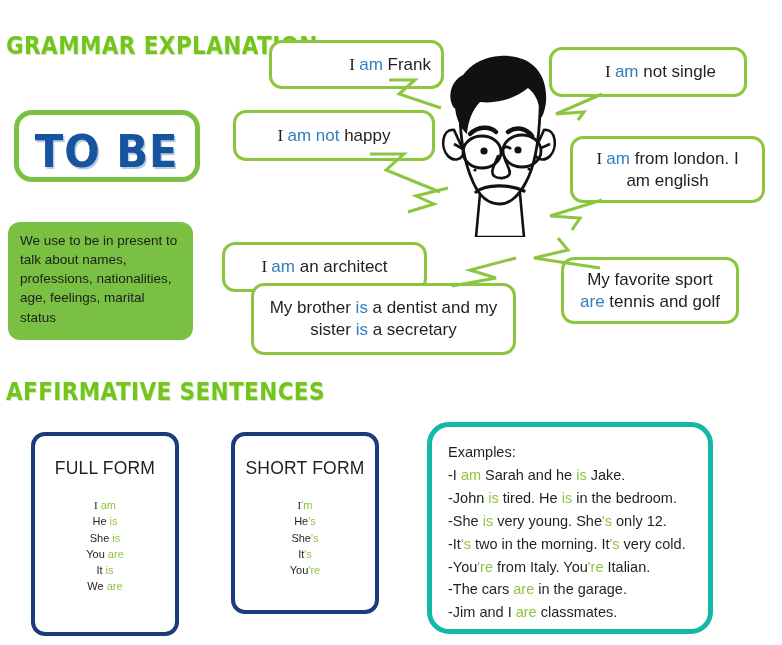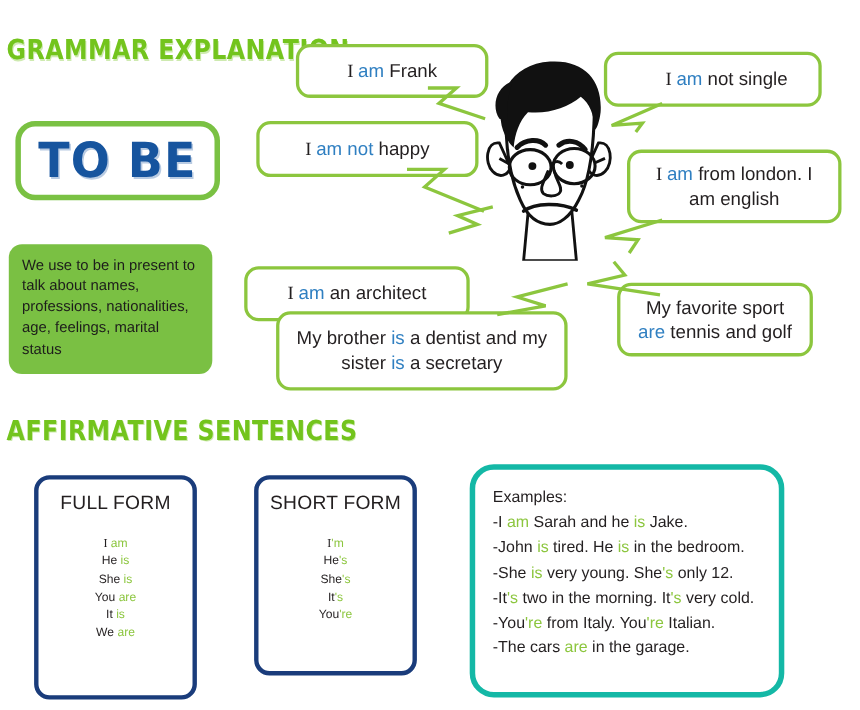--- a/index.html
+++ b/index.html
@@ -34,21 +34,21 @@
   
   #to-be-box {
     position: absolute;
     left: 14px; top: 110px;
     width: 186px; height: 72px;
     border: 5px solid #7ac143;
     border-radius: 18px;
     background: #fff;
     box-sizing: border-box;
     display: flex;
-    align-items: center;
+    align-items: flex-end;
     justify-content: center;
   }
   #to-be-text {
     font-family: "DejaVu Sans", sans-serif;
     font-weight: bold;
     font-size: 44px;
     color: #16549e;
     letter-spacing: 1px;
     transform: scaleX(0.95);
     text-shadow: 1.5px 1.5px 0 rgba(22,84,158,0.30);
@@ -84,21 +84,21 @@
     color: #231f20;
     padding: 4px 10px;
   }
   .bubble .serif-i { font-family: "Liberation Serif", serif; }
   .blue { color: #2f7fc1; }
 
   
   .tail { position: absolute; }
   .tail svg { display: block; overflow: visible; }
 
-  #b-frank     { left: 269px; top: 40px;  width: 175px; height: 49px; }
+  #b-frank     { left: 269px; top: 40px;  width: 175px; height: 49px; justify-content: flex-end; }
   #b-nothappy  { left: 233px; top: 110px; width: 202px; height: 51px; }
   #b-architect { left: 222px; top: 211px; width: 205px; height: 50px; margin-top: 31px; }
   #b-brother   { left: 251px; top: 283px; width: 265px; height: 72px; }
   #b-single    { left: 549px; top: 47px;  width: 198px; height: 50px; padding-left: 35px; }
   #b-london    { left: 570px; top: 136px; width: 195px; height: 67px; }
   #b-sport     { left: 561px; top: 257px; width: 178px; height: 67px; }
 
   
   #face {
     position: absolute;
@@ -114,21 +114,21 @@
     border-radius: 14px;
     background: #fff;
     box-sizing: border-box;
     text-align: center;
   }
   #full-form-box  { left: 31px;  top: 432px; width: 148px; height: 204px; }
   #short-form-box { left: 231px; top: 432px; width: 148px; height: 182px; }
   .form-title {
     font-size: 17.5px;
     color: #231f20;
-    margin-top: 11px;
+    margin-top: 22px;
     letter-spacing: 0.2px;
   }
   .form-list {
     margin-top: 18px;
     font-size: 11px;
     line-height: 1.48;
     color: #231f20;
   }
   .form-list .serif-i { font-family: "Liberation Serif", serif; }
   .green { color: #8cc63e; }
@@ -293,14 +293,15 @@
 
 <div id="examples-box">
   <div>Examples:</div>
   <div>
       <div><span>-I </span><span class="green">am</span><span> Sarah and he </span><span class="green">is</span><span> Jake.</span></div>
       <div><span>-John </span><span class="green">is</span><span> tired. He </span><span class="green">is</span><span> in the bedroom.</span></div>
       <div><span>-She </span><span class="green">is</span><span> very young.  She</span><span class="green">'s</span><span> only 12.</span></div>
       <div><span>-It</span><span class="green">'s</span><span> two in the morning. It</span><span class="green">'s</span><span> very cold.</span></div>
       <div><span>-You</span><span class="green">'re</span><span> from Italy. You</span><span class="green">'re</span><span> Italian.</span></div>
       <div><span>-The cars </span><span class="green">are</span><span> in the garage.</span></div>
+      <div><span>-Jim and I </span><span class="green">are</span><span> classmates.</span></div>
     </div>
 </div>
 
 </body></html>

